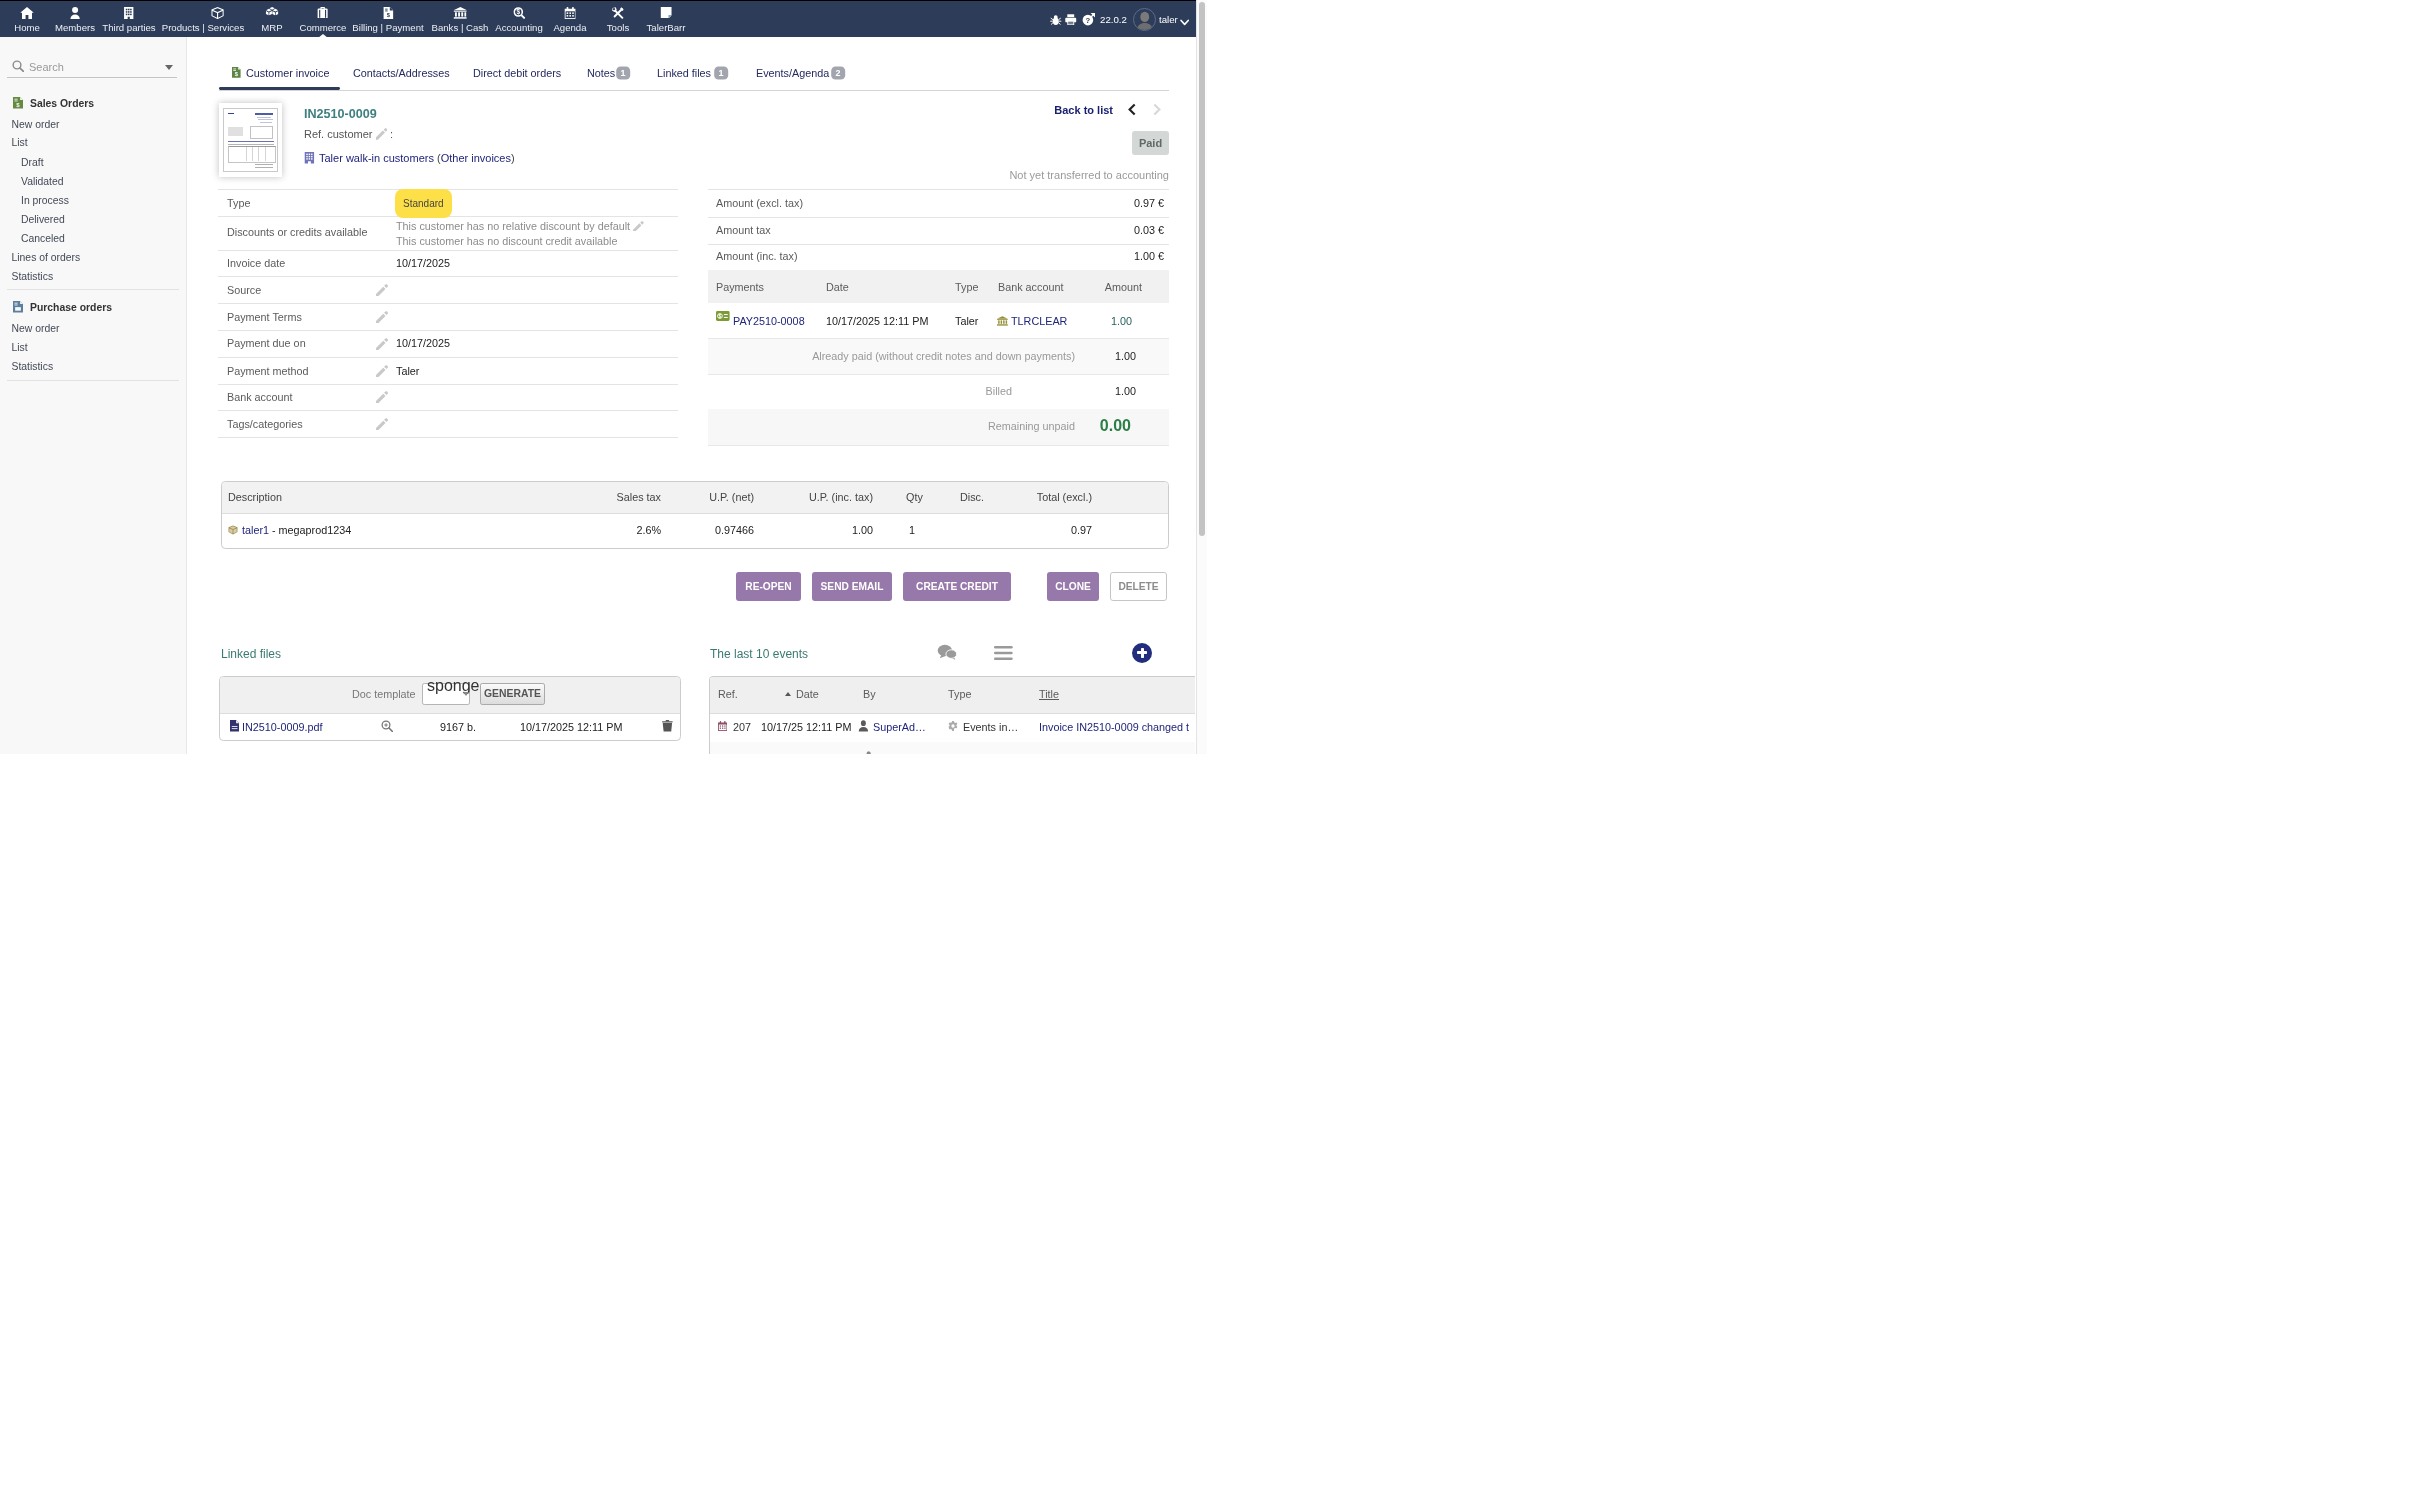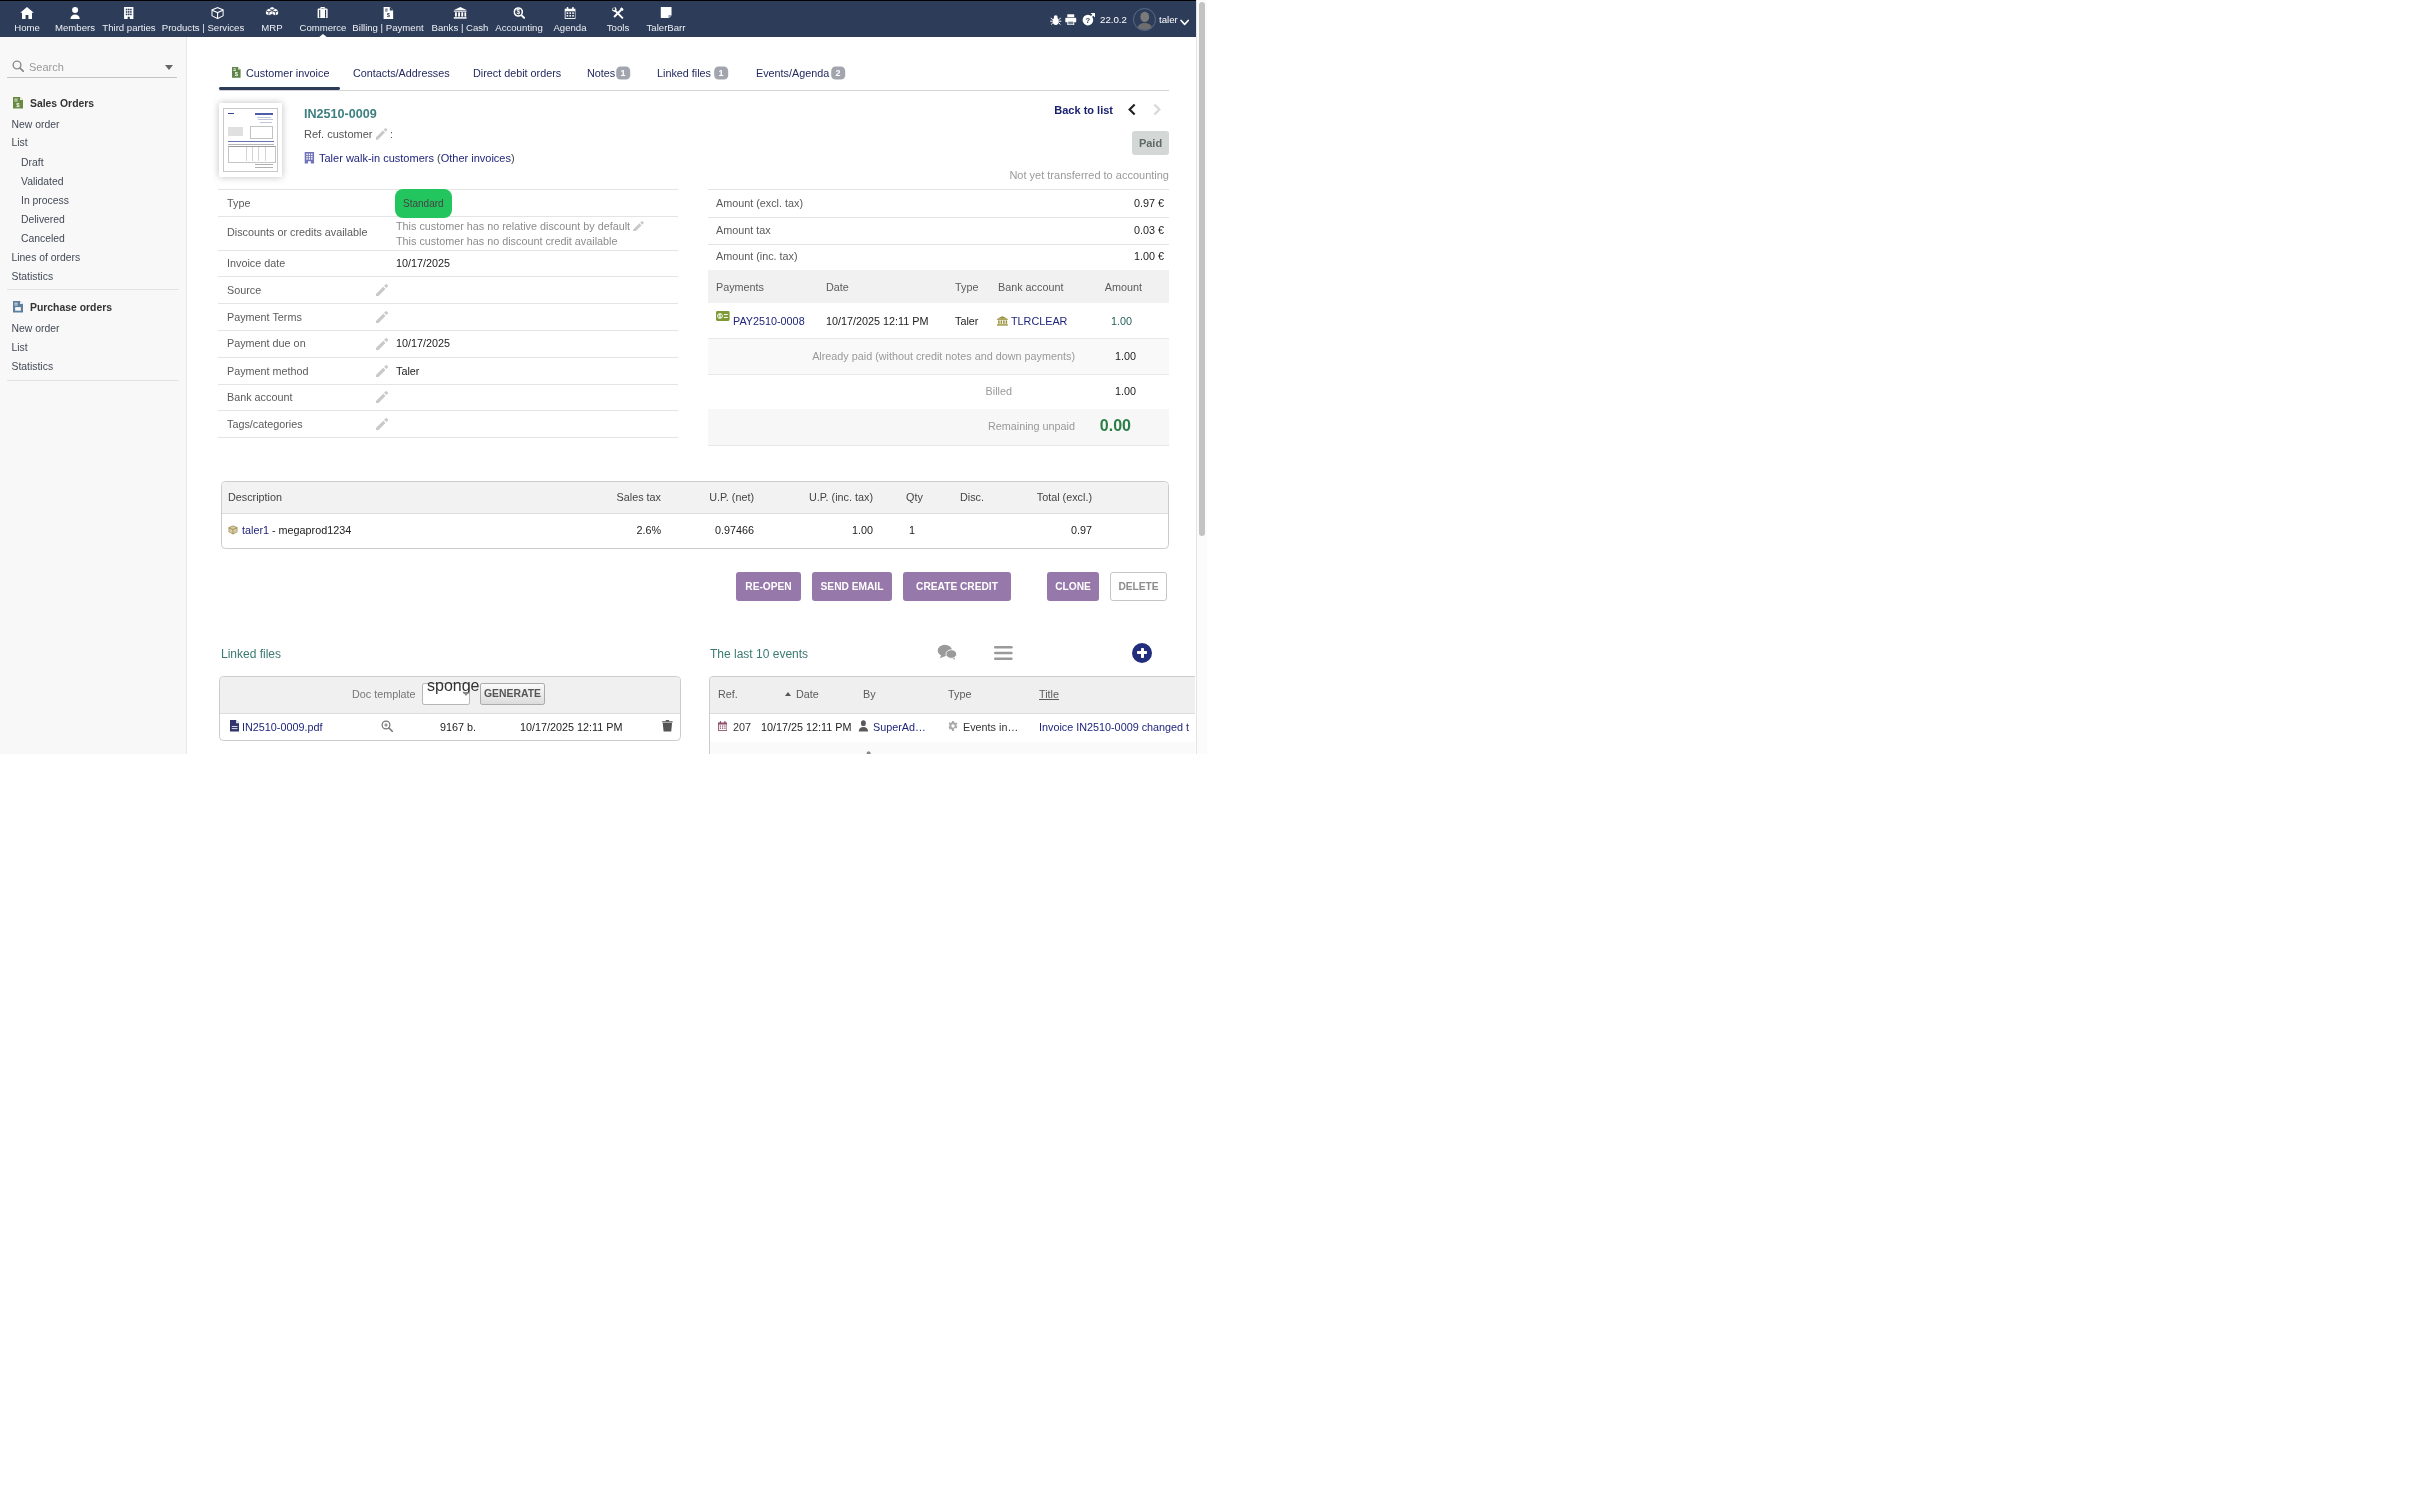--- a/index.html
+++ b/index.html
@@ -13,21 +13,21 @@
 .sbi{position:absolute;font-size:10.4px;color:#434956;white-space:nowrap;transform:translateY(-50%);}
 .sbh{font-weight:bold;color:#333;font-size:10.4px;}
 .hr{position:absolute;height:0.7px;background:#e2e2e2;}
 .t{position:absolute;white-space:nowrap;transform:translateY(-50%);}
 .r{text-align:right;transform:translate(-100%,-50%);}
 .lab{color:#5b5b5b;}
 .link{color:#20257c;}
 .teal{color:#3a7a72;}
 .badge{position:absolute;transform:translate(-50%,-50%);background:#a2a5ae;color:#fff;font-size:9px;font-weight:bold;border-radius:4.3px;padding:1.4px 4.3px;line-height:10px;}
 .btn{position:absolute;background:#9678aa;color:#fff;font-weight:bold;font-size:10.2px;border-radius:2.9px;text-align:center;line-height:29px;height:29px;box-sizing:border-box;}
-.pill{background:#22c55e;color:#444;border-radius:8px;font-size:10px;padding:9px 8px;}
+.pill{background:#fde047;color:#444;border-radius:8px;font-size:10px;padding:9px 8px;}
 .pencil{display:inline-block;vertical-align:-1.4px;}
 </style></head>
 <body>
 <div id="root" style="position:relative;width:1207px;height:754px;">
 
 <div class="nav"></div>
 <div class="ni" style="left:27px;">
       <svg width="13.6" height="12.2" viewBox="0 0 19 17">
         <path fill="#fff" d="M9.5 0 0 8h2.5v9h5v-6h4v6h5V8H19z"></path>
       </svg>

